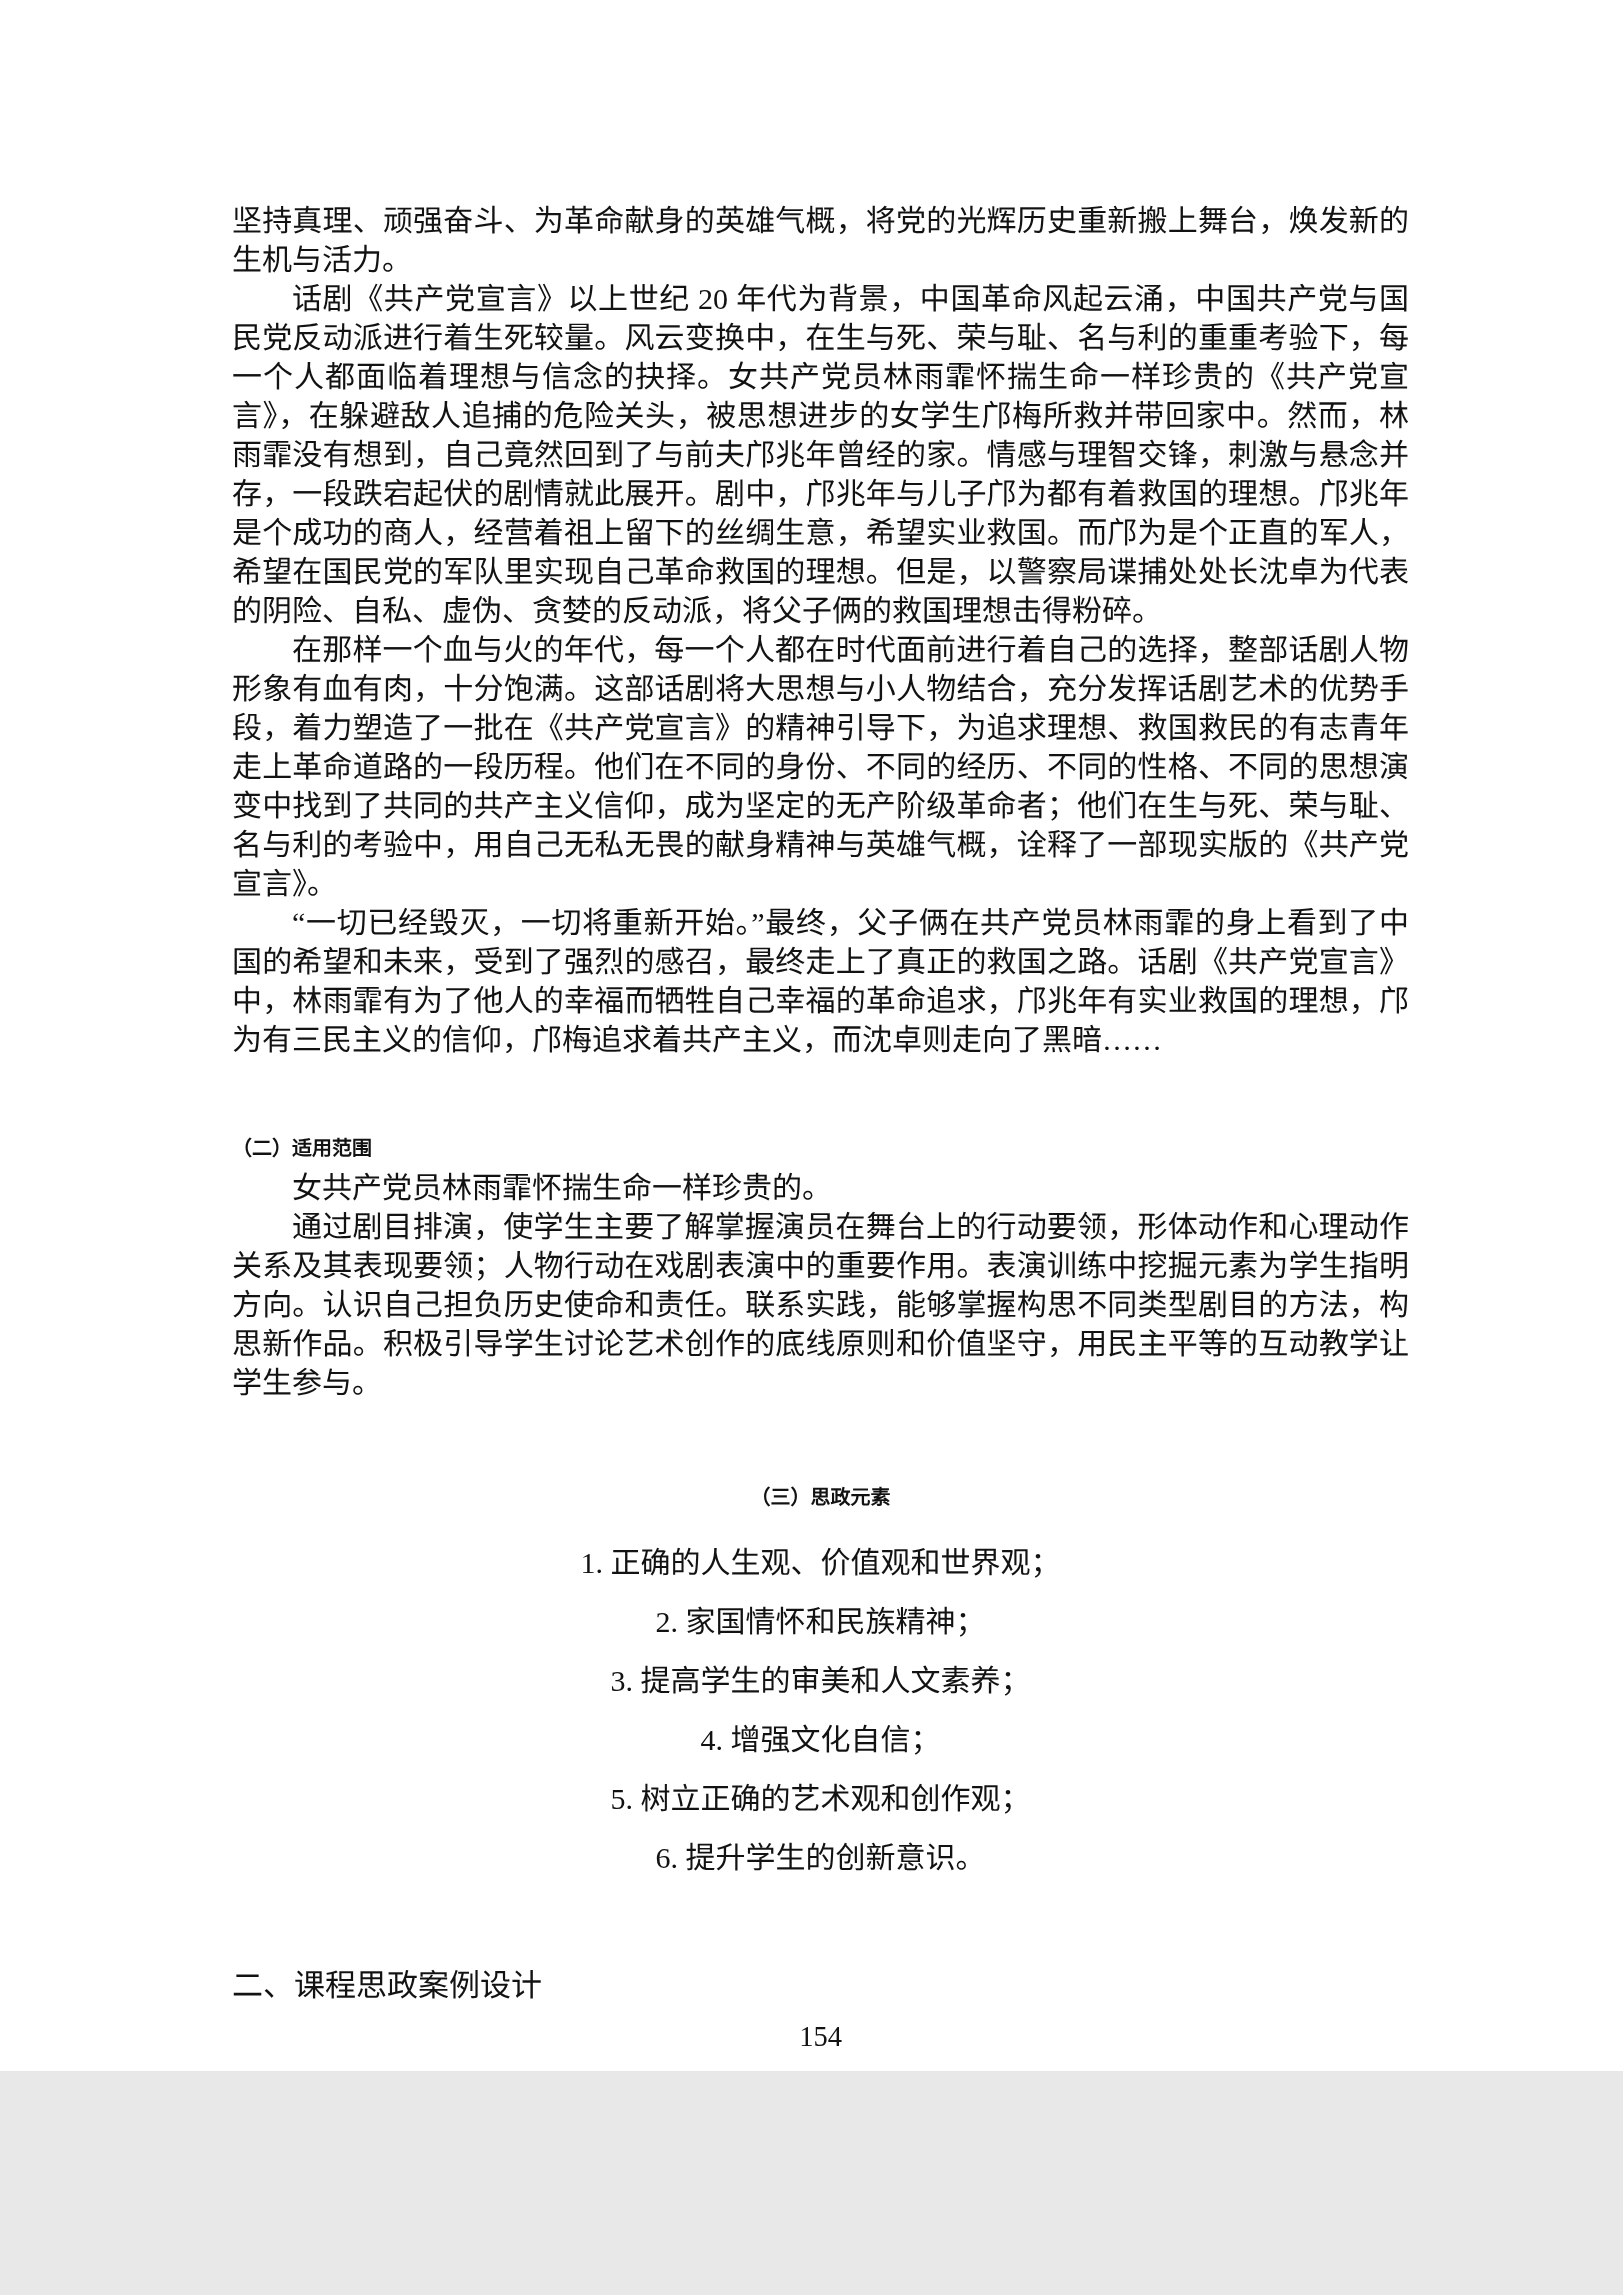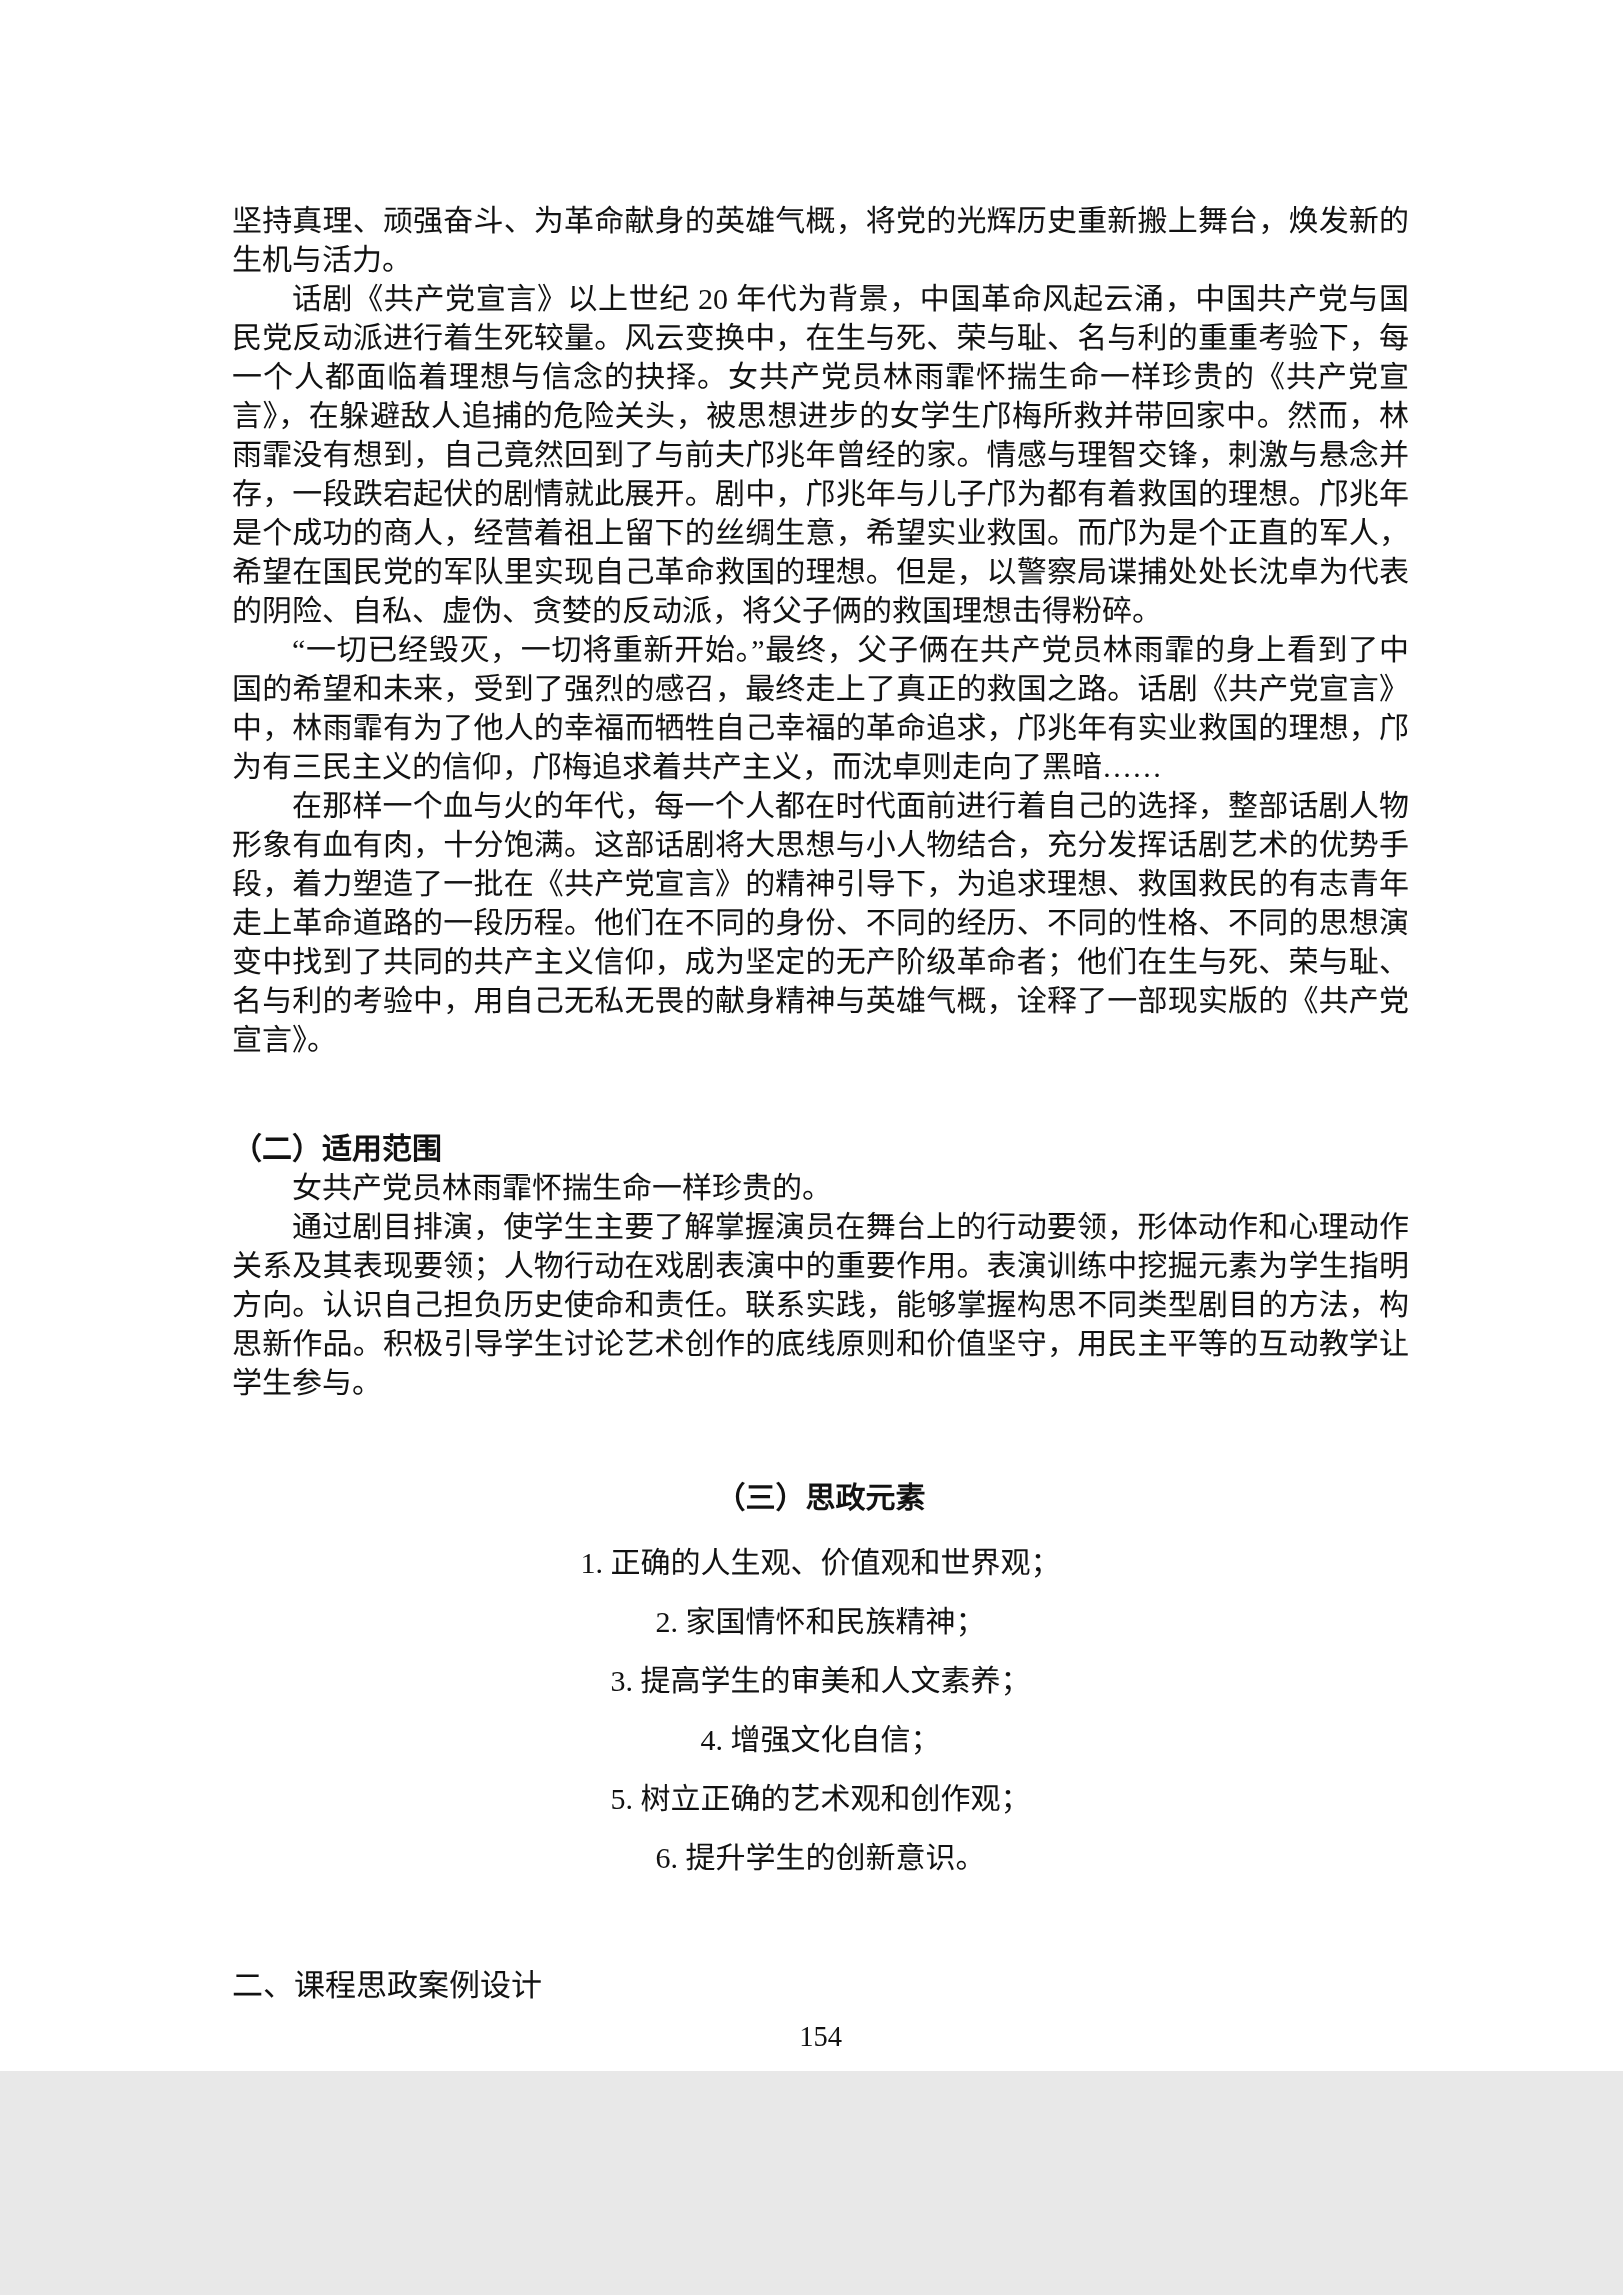--- a/index.html
+++ b/index.html
@@ -29,21 +29,21 @@
   }
   .para {
     margin: 0;
     padding: 0;
   }
   .para.indent {
     text-indent: 2em;
   }
   .sec-head {
     margin: 0;
-    font-size: 30px;
+    font-size: 20px;
     line-height: 39px;
     font-weight: bold;
     text-align: left;
   }
   .sec-head.scope {
     margin-top: 70px;
   }
   .sec-head.ideology {
     margin-top: 76px;
     text-align: center;
@@ -78,23 +78,23 @@
 </head>
 <body>
 
 <div class="page">
   <div class="content">
 
     <p class="para">坚持真理、顽强奋斗、为革命献身的英雄气概，将党的光辉历史重新搬上舞台，焕发新的生机与活力。</p>
 
     <p class="para indent">话剧《共产党宣言》以上世纪 20 年代为背景，中国革命风起云涌，中国共产党与国民党反动派进行着生死较量。风云变换中，在生与死、荣与耻、名与利的重重考验下，每一个人都面临着理想与信念的抉择。女共产党员林雨霏怀揣生命一样珍贵的《共产党宣言》，在躲避敌人追捕的危险关头，被思想进步的女学生邝梅所救并带回家中。然而，林雨霏没有想到，自己竟然回到了与前夫邝兆年曾经的家。情感与理智交锋，刺激与悬念并存，一段跌宕起伏的剧情就此展开。剧中，邝兆年与儿子邝为都有着救国的理想。邝兆年是个成功的商人，经营着祖上留下的丝绸生意，希望实业救国。而邝为是个正直的军人，希望在国民党的军队里实现自己革命救国的理想。但是，以警察局谍捕处处长沈卓为代表的阴险、自私、虚伪、贪婪的反动派，将父子俩的救国理想击得粉碎。</p>
 
+    <p class="para indent">在那样一个血与火的年代，每一个人都在时代面前进行着自己的选择，整部话剧人物形象有血有肉，十分饱满。这部话剧将大思想与小人物结合，充分发挥话剧艺术的优势手段，着力塑造了一批在《共产党宣言》的精神引导下，为追求理想、救国救民的有志青年走上革命道路的一段历程。他们在不同的身份、不同的经历、不同的性格、不同的思想演变中找到了共同的共产主义信仰，成为坚定的无产阶级革命者；他们在生与死、荣与耻、名与利的考验中，用自己无私无畏的献身精神与英雄气概，诠释了一部现实版的《共产党宣言》。</p>
+
     <p class="para indent">“一切已经毁灭，一切将重新开始。”最终，父子俩在共产党员林雨霏的身上看到了中国的希望和未来，受到了强烈的感召，最终走上了真正的救国之路。话剧《共产党宣言》中，林雨霏有为了他人的幸福而牺牲自己幸福的革命追求，邝兆年有实业救国的理想，邝为有三民主义的信仰，邝梅追求着共产主义，而沈卓则走向了黑暗……</p>
-
-    <p class="para indent">在那样一个血与火的年代，每一个人都在时代面前进行着自己的选择，整部话剧人物形象有血有肉，十分饱满。这部话剧将大思想与小人物结合，充分发挥话剧艺术的优势手段，着力塑造了一批在《共产党宣言》的精神引导下，为追求理想、救国救民的有志青年走上革命道路的一段历程。他们在不同的身份、不同的经历、不同的性格、不同的思想演变中找到了共同的共产主义信仰，成为坚定的无产阶级革命者；他们在生与死、荣与耻、名与利的考验中，用自己无私无畏的献身精神与英雄气概，诠释了一部现实版的《共产党宣言》。</p>
 
     <h2 class="sec-head scope">（二）适用范围</h2>
 
     <p class="para indent">女共产党员林雨霏怀揣生命一样珍贵的。</p>
 
     <p class="para indent">通过剧目排演，使学生主要了解掌握演员在舞台上的行动要领，形体动作和心理动作关系及其表现要领；人物行动在戏剧表演中的重要作用。表演训练中挖掘元素为学生指明方向。认识自己担负历史使命和责任。联系实践，能够掌握构思不同类型剧目的方法，构思新作品。积极引导学生讨论艺术创作的底线原则和价值坚守，用民主平等的互动教学让学生参与。</p>
 
     <h2 class="sec-head ideology">（三）思政元素</h2>
 
     <ul class="si-list">

